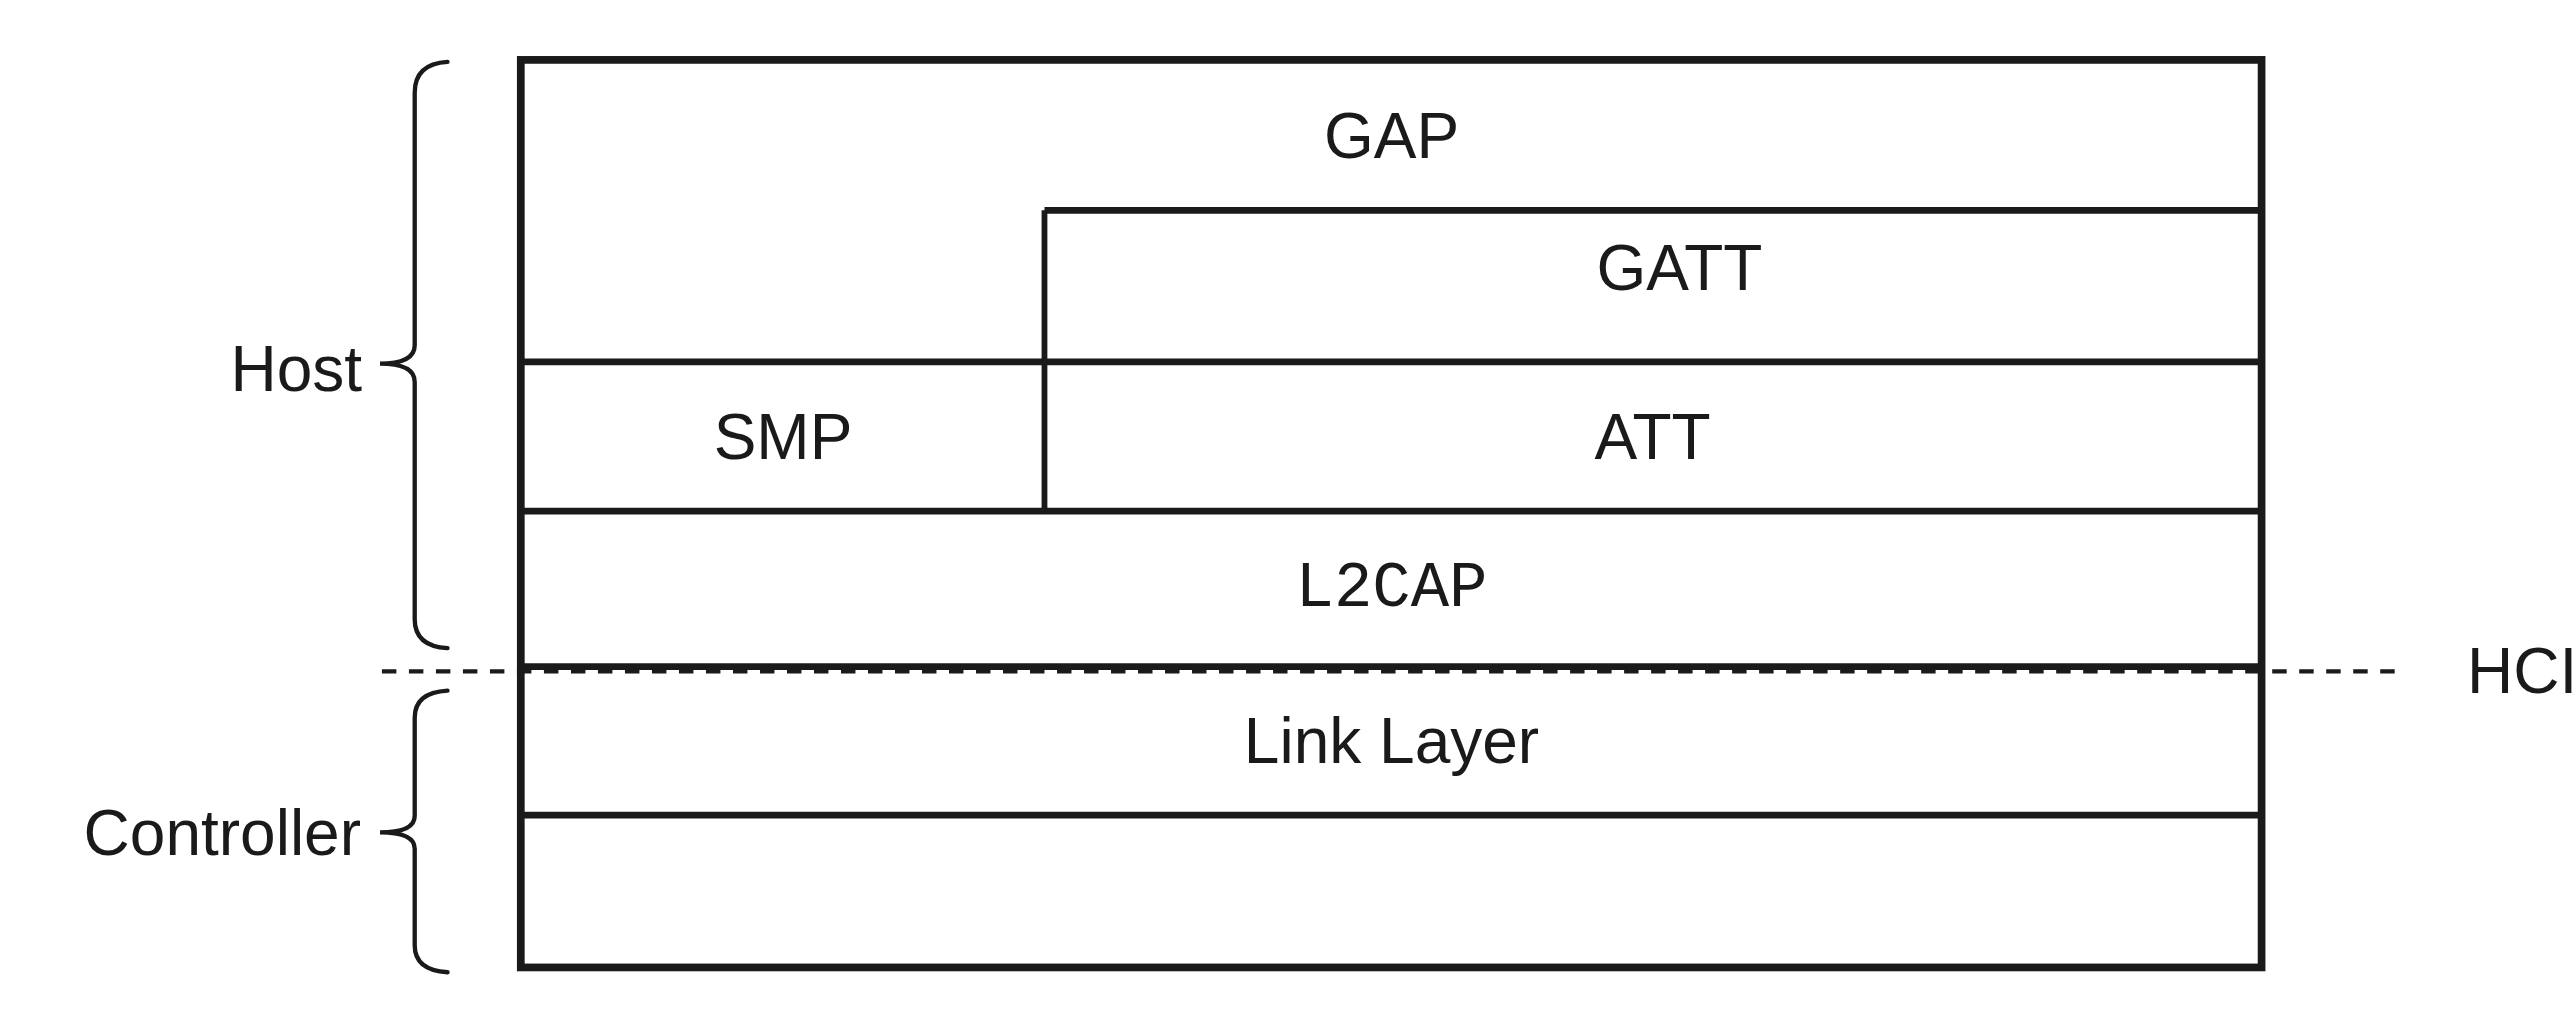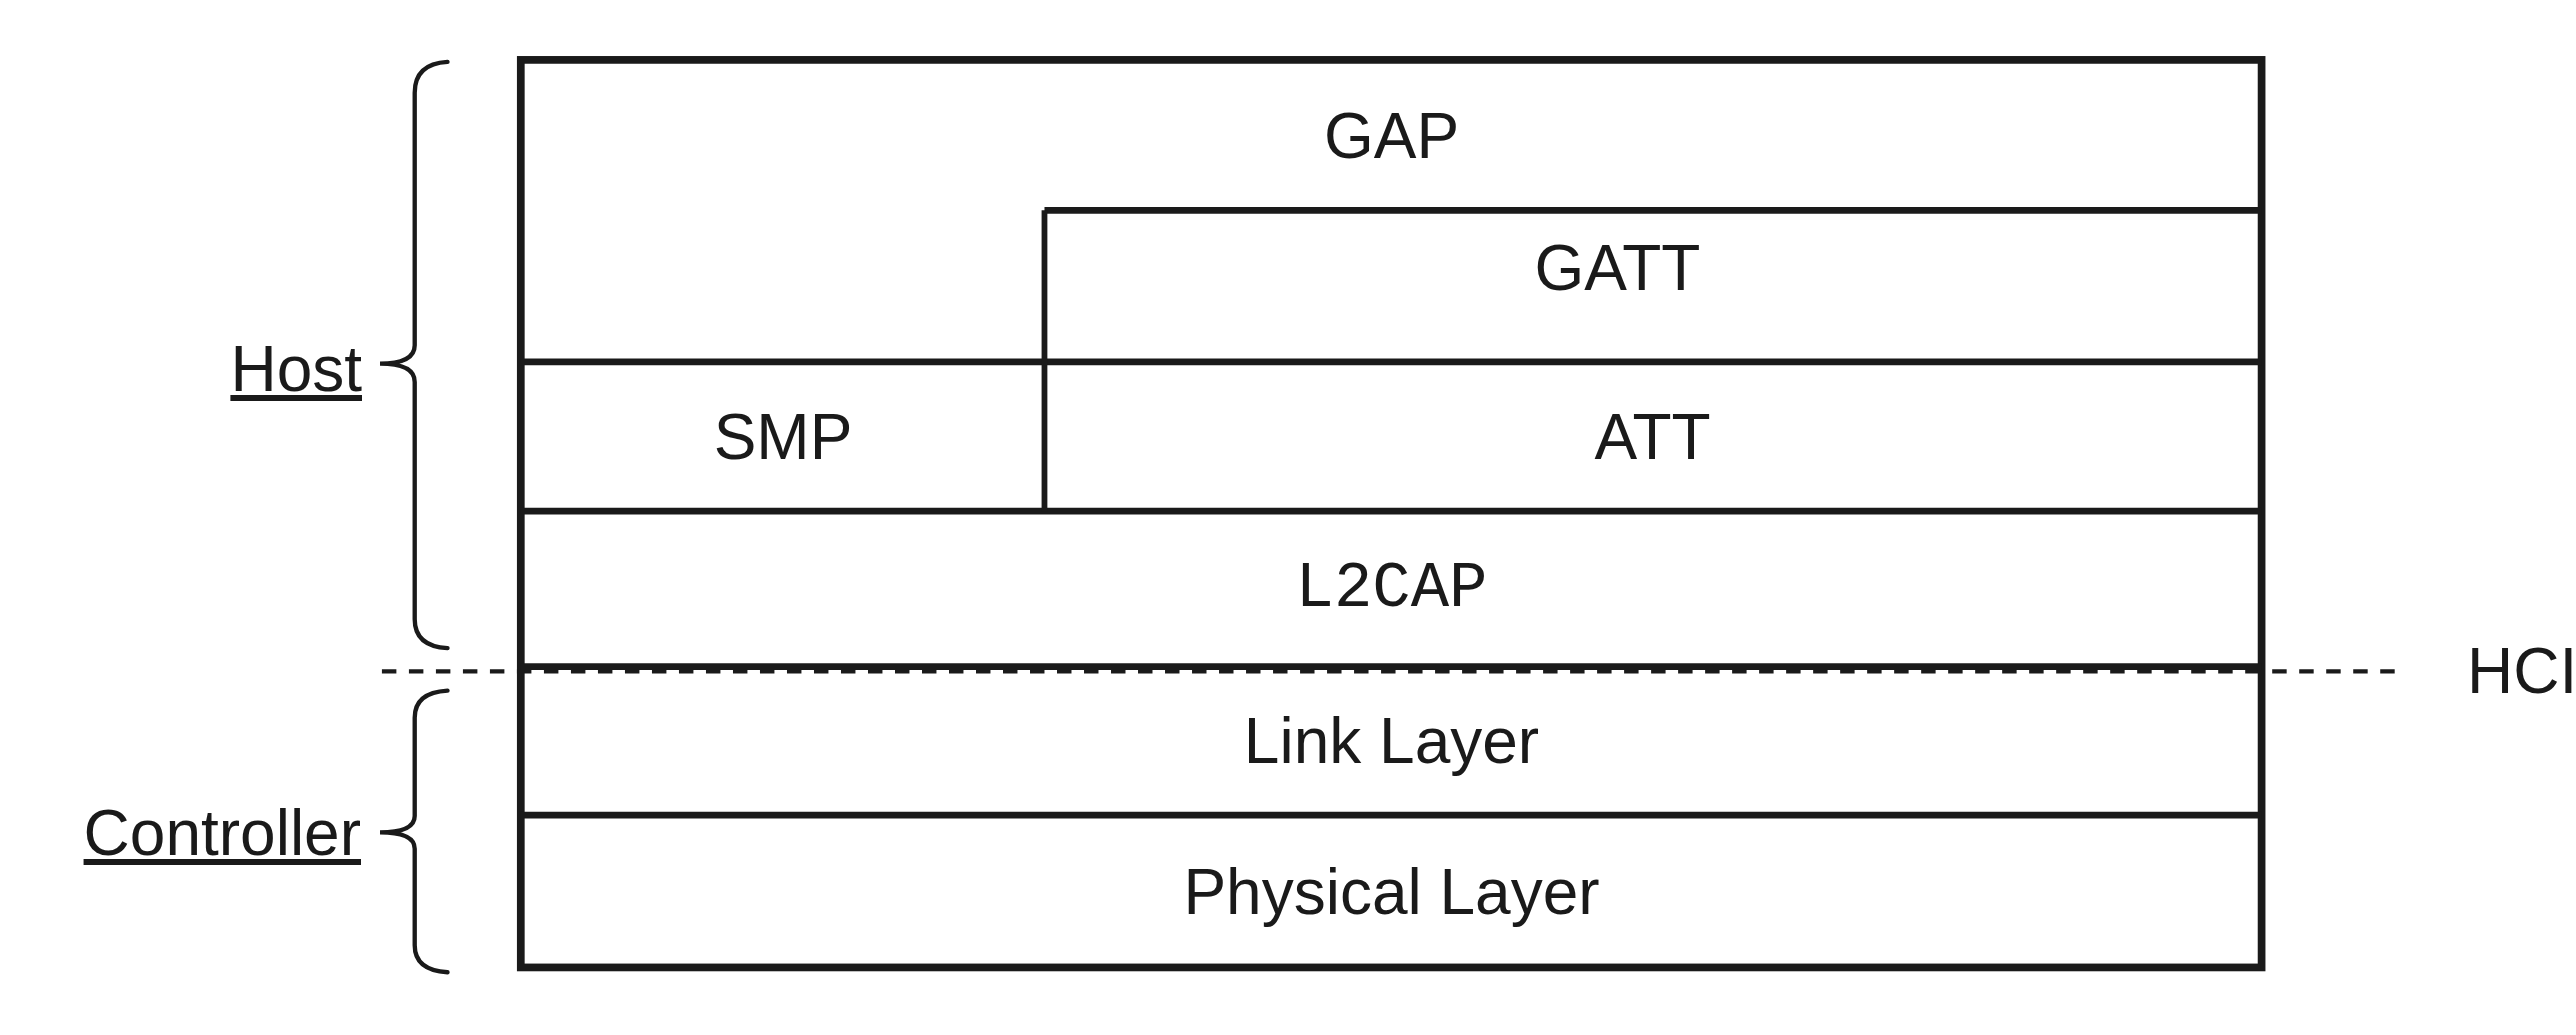--- a/index.html
+++ b/index.html
@@ -34,35 +34,34 @@
   }
   .side-label {
     position: absolute;
     display: flex;
     align-items: center;
     justify-content: flex-end;
     font-size: 64px;
     line-height: 1;
     white-space: nowrap;
     color: #1a1a1a;
-    text-decoration: underline;
   }
   .iface-label {
     position: absolute;
     display: flex;
     align-items: center;
     justify-content: flex-start;
     font-size: 64px;
     line-height: 1;
     white-space: nowrap;
     color: #1a1a1a;
   }
   
   .cell-gap      { left: 521px;  top: 64px;  width: 1741px; height: 143px; }
-  .cell-gatt     { left: 1009px; top: 214px; width: 1217px; height: 108px; }
+  .cell-gatt     { left: 1071px; top: 214px; width: 1217px; height: 108px; }
   .cell-smp      { left: 521px;  top: 366px; width: 524px;  height: 142px; }
   .cell-att      { left: 1044px; top: 366px; width: 1217px; height: 142px; }
   .cell-l2cap    { left: 521px;  top: 515px; width: 1741px; height: 148px; font-family: Liberation Mono, monospace; }
   .cell-link     { left: 521px;  top: 670px; width: 1741px; height: 141px; }
   .cell-physical { left: 521px;  top: 819px; width: 1741px; height: 145px; }
   .label-host       { left: 58px; top: 335px; width: 304px; height: 68px; }
   .label-controller { left: 19px; top: 799px; width: 342px; height: 68px; text-align: center; }
   .label-hci        { left: 2419px; top: 637px; width: 154px; height: 68px; margin-left: 48px; }
 </style>
 </head>
@@ -94,21 +93,20 @@
   <div class="cell cell-gatt">GATT</div>
 
   <div class="cell cell-att">ATT</div>
 
   <div class="cell cell-smp">SMP</div>
 
   <div class="cell cell-l2cap">L2CAP</div>
 
   <div class="cell cell-link">Link Layer</div>
 
-  <div class="cell cell-physical">Physical Layer</div>
 
   <div class="side-label label-host">Host</div>
 
   <div class="side-label label-controller">Controller</div>
 
   <div class="iface-label label-hci">HCI</div>
 
 </div>
 
 

